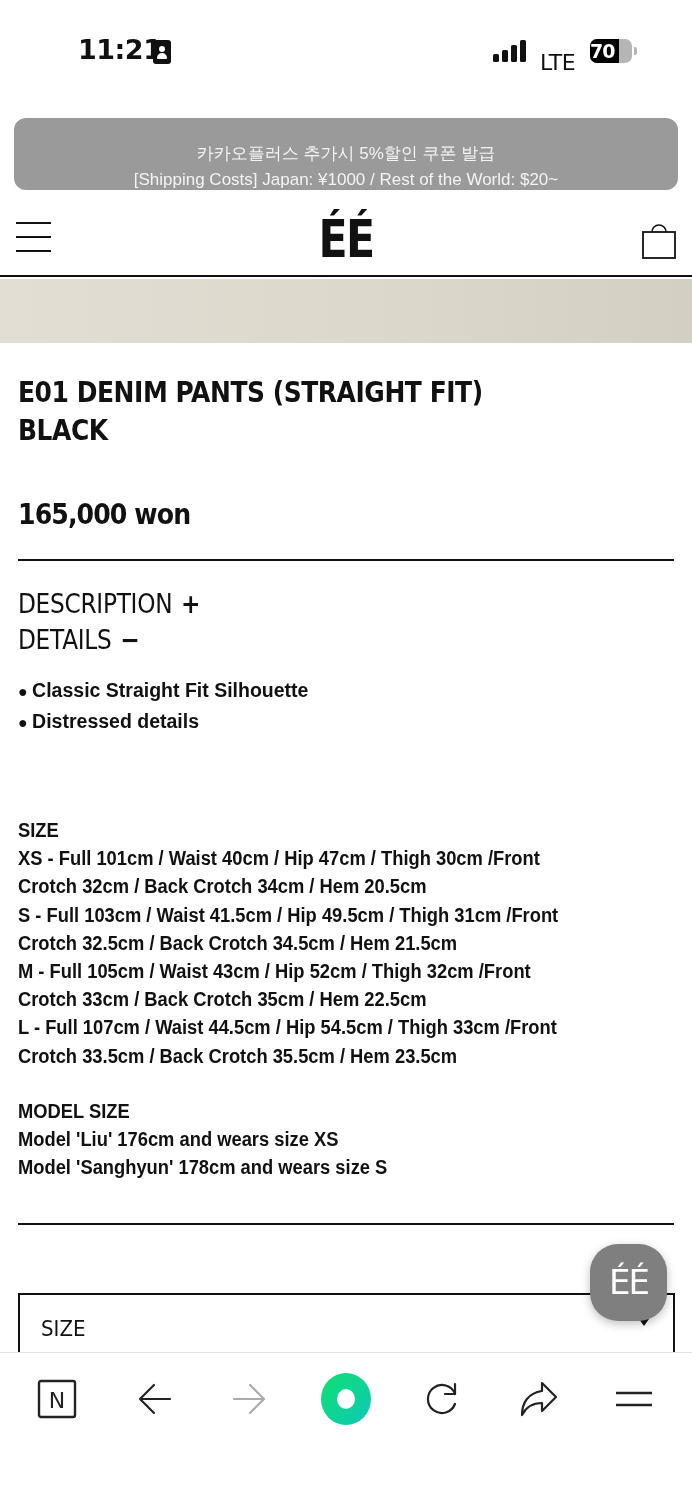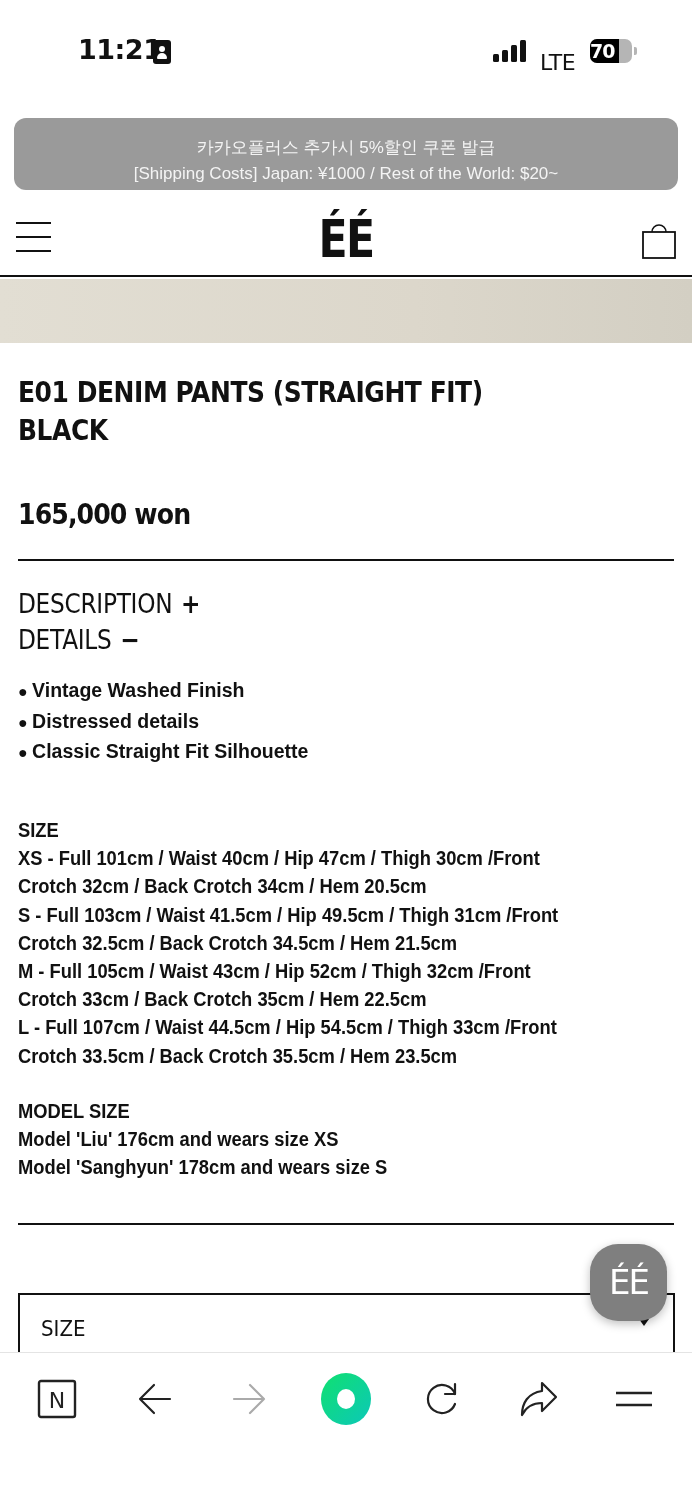--- a/index.html
+++ b/index.html
@@ -14,21 +14,21 @@
   .contact-icon::after { content: ""; position: absolute; left: 4px; top: 13px; width: 10px; height: 6px; background: #fff; border-radius: 5px 5px 1px 1px; }
   .signal-icon { position: absolute; left: 493px; top: 40px; width: 34px; height: 22px; }
   .signal-icon span { position: absolute; bottom: 0; width: 6px; background: #111; border-radius: 1.5px; }
   .lte-label { position: absolute; left: 540px; top: 38px; font-size: 22px; font-family: "DejaVu Sans", sans-serif; letter-spacing: -0.5px; margin-top: 12px; }
   .battery { position: absolute; left: 590px; top: 39px; width: 42px; height: 24px; border-radius: 7px; background: #b5b5b5; overflow: hidden; }
   .battery-fill { position: absolute; left: 0; top: 0; bottom: 0; width: 70%; background: #000; }
   .battery-text { position: absolute; left: 0; top: 0; width: 100%; text-align: left; color: #fff; font-size: 19px; font-weight: 700; line-height: 24px; font-family: "DejaVu Sans", sans-serif; letter-spacing: -1px; }
   .battery-nub { position: absolute; left: 634px; top: 47px; width: 3px; height: 8px; border-radius: 0 2px 2px 0; background: #b5b5b5; }
 
   
-  .promo { position: absolute; left: 14px; top: 118px; width: 664px; height: 72px; background: #9a9a9a; border-radius: 12px; color: #f4f4f4; text-align: center; font-size: 17px; line-height: 26px; padding-top: 17px; }
+  .promo { position: absolute; left: 14px; top: 118px; width: 664px; height: 72px; background: #9a9a9a; border-radius: 12px; color: #f4f4f4; text-align: center; font-size: 17px; line-height: 26px; padding-top: 23px; }
 
   
   .site-header { position: absolute; top: 195px; left: 0; width: 692px; height: 82px; border-bottom: 2px solid #111; }
   .hamburger { position: absolute; left: 16px; top: 27px; width: 35px; height: 30px; }
   .hamburger span { position: absolute; left: 0; width: 35px; height: 2px; background: #111; }
   .logo { position: absolute; left: 0; width: 692px; top: 14px; text-align: center; font-size: 52px; font-weight: 700; font-family: "DejaVu Sans", sans-serif; letter-spacing: -2px; transform: scaleX(0.82); }
   .cart-icon { position: absolute; left: 642px; top: 220px; }
 
   .hero-strip { position: absolute; top: 279px; left: 0; width: 692px; height: 64px; background: linear-gradient(90deg, #e2ded3 0%, #dcd7cb 60%, #d3cfc3 100%); }
 
@@ -105,23 +105,22 @@
 <div class="hr" style="top:559px"></div>
 
 <div class="acc-row" style="top:588px">
   <span>DESCRIPTION</span><span class="acc-toggle">+</span>
 </div>
 <div class="acc-row" style="top:624px">
   <span>DETAILS</span><span class="acc-toggle">−</span>
 </div>
 
 <ul class="details-list">
-  <li>Vintage Washed Finish</li>
+  <li>Classic Straight Fit Silhouette</li>
   <li>Distressed details</li>
-  <li>Classic Straight Fit Silhouette</li>
 </ul>
 
 <div class="detail-block" style="top:816px">
   <div>SIZE</div>
   <div>XS - Full 101cm / Waist 40cm / Hip 47cm / Thigh 30cm /Front</div>
   <div>Crotch 32cm / Back Crotch 34cm / Hem 20.5cm</div>
   <div>S - Full 103cm / Waist 41.5cm / Hip 49.5cm / Thigh 31cm /Front</div>
   <div>Crotch 32.5cm / Back Crotch 34.5cm / Hem 21.5cm</div>
   <div>M - Full 105cm / Waist 43cm / Hip 52cm / Thigh 32cm /Front</div>
   <div>Crotch 33cm / Back Crotch 35cm / Hem 22.5cm</div>

